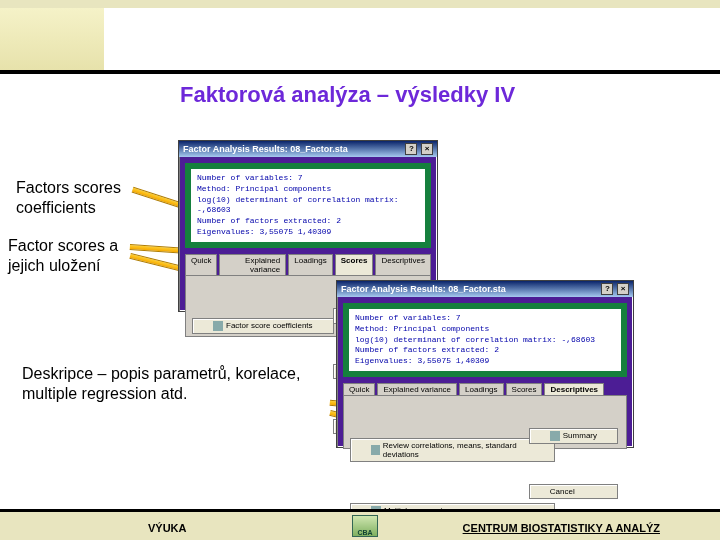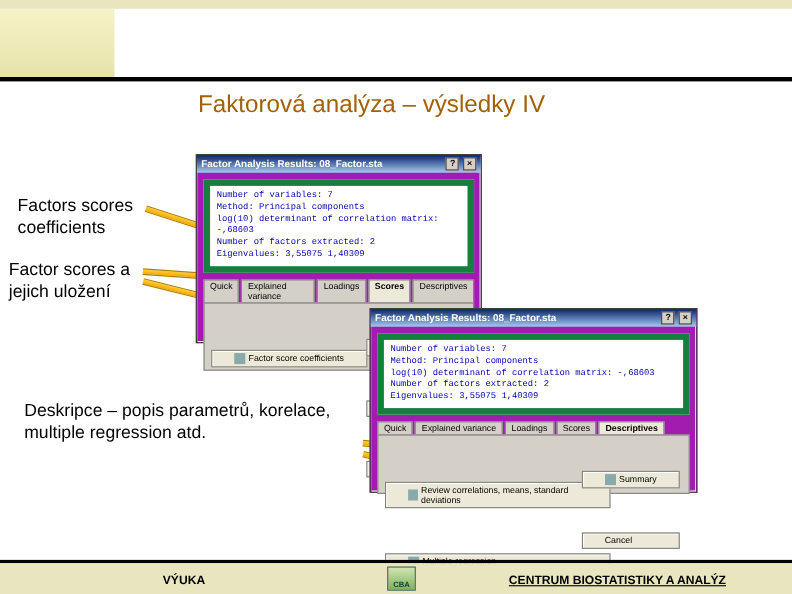--- a/index.html
+++ b/index.html
@@ -13,21 +13,21 @@
     overflow: hidden;
   }
   
   .top-stripe { position:absolute; left:0; top:0; width:720px; height:8px; background:#e8e5bf; }
   .gold-box  { position:absolute; left:0; top:8px; width:104px; height:62px;
                background:linear-gradient(#f5f2c8,#e7e2ab); }
   .black-bar { position:absolute; left:0; top:70px; width:720px; height:4px; background:#000; }
 
   .slide-title {
     position:absolute; left:180px; top:82px; right:40px;
-    font-size:22px; font-weight:normal; color:#a16207;
+    font-size:22px; font-weight:bold; color:#6d28d9;
   }
 
   .annot { position:absolute; font-size:16px; color:#000; line-height:1.25; }
 
   
   .arrow {
     position:absolute; height:0;
     border-top:4px solid transparent; border-bottom:4px solid transparent;
     border-right:none;
   }
@@ -35,37 +35,37 @@
     content:""; position:absolute; right:-10px; top:-7px;
     border-left:12px solid #fb0; border-top:7px solid transparent; border-bottom:7px solid transparent;
   }
   .arrow .shaft{
     display:block; height:6px; background:linear-gradient(#ffcf30,#f5a800);
     border-top:1px solid #b07d00; border-bottom:1px solid #b07d00;
   }
 
   
   .win {
-    position:absolute; background:#a21caf; border:1px solid #404040;
+    position:absolute; background:#4c1d95; border:1px solid #404040;
     box-shadow:1px 1px 0 #808080 inset, -1px -1px 0 #fff inset;
     font-size:9px; color:#000;
   }
   .titlebar{
     height:16px; background:linear-gradient(#0a246a,#a6caf0);
     color:#fff; font-size:9px; font-weight:bold; padding:2px 4px;
     display:flex; align-items:center; justify-content:space-between;
   }
   .titlebar .icons span{
     display:inline-block; width:12px; height:12px; background:#d4d0c8;
     border:1px solid #404040; margin-left:1px; font-size:8px; line-height:10px;
     text-align:center; color:#000;
   }
   .info { background:#fff; border:6px solid #15803d; margin:6px; padding:4px 6px;
           font-family:"Courier New",monospace; font-size:8px; line-height:1.35; color:#00a; }
-  .tabs { display:flex; gap:2px; margin:0 6px; }
+  .tabs { display:flex; gap:2px; margin:0 6px;text-align:right; }
   .tab  { background:#d4d0c8; border:1px solid #808080; border-bottom:none;
           padding:1px 5px; font-size:8px; }
   .tab.active{ background:#ece9d8; font-weight:bold; }
   .panel{ border:1px solid #808080; margin:0 6px 6px 6px; padding:6px; background:#d4d0c8; }
   .btn{
     display:inline-flex; align-items:center; gap:3px;
     background:#ece9d8; border:1px solid #808080; padding:2px 20px; font-size:8px;
     box-shadow:1px 1px 0 #fff inset;
     margin-top:36px;
   }

